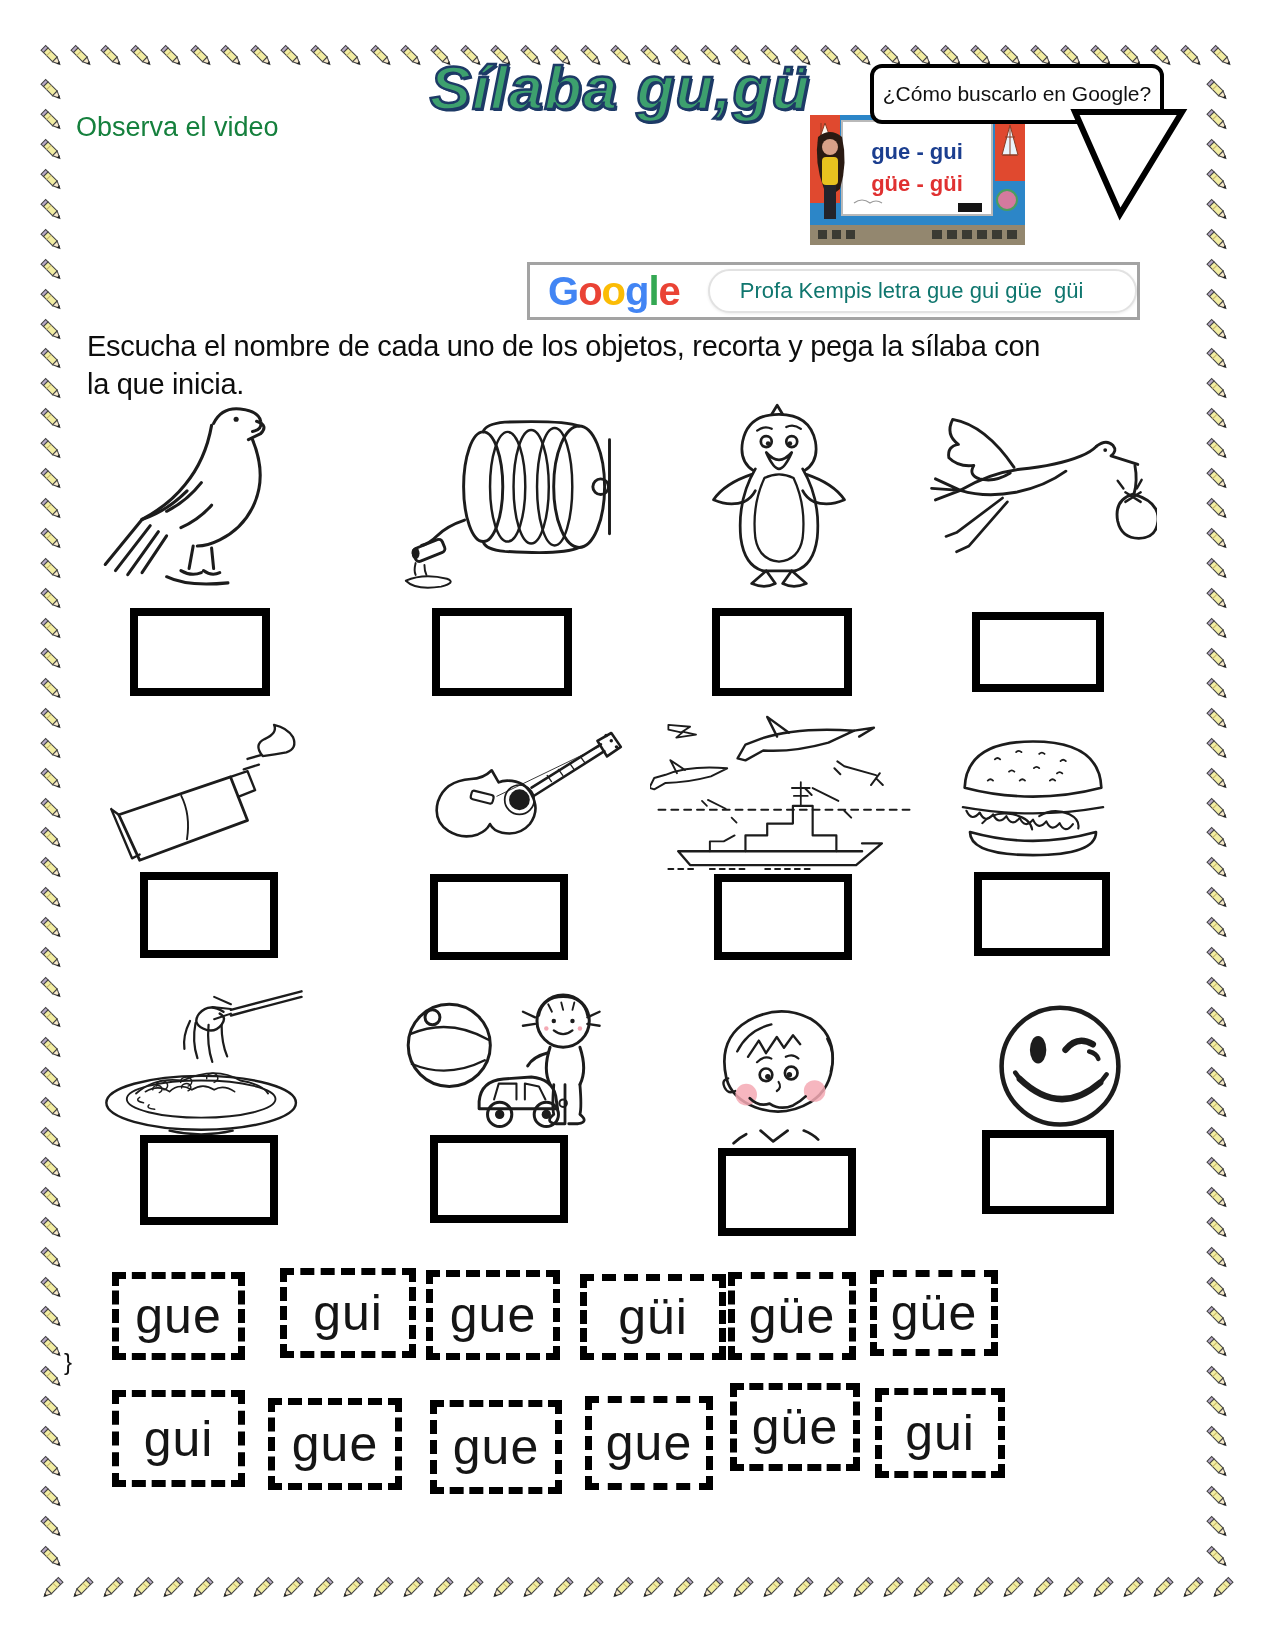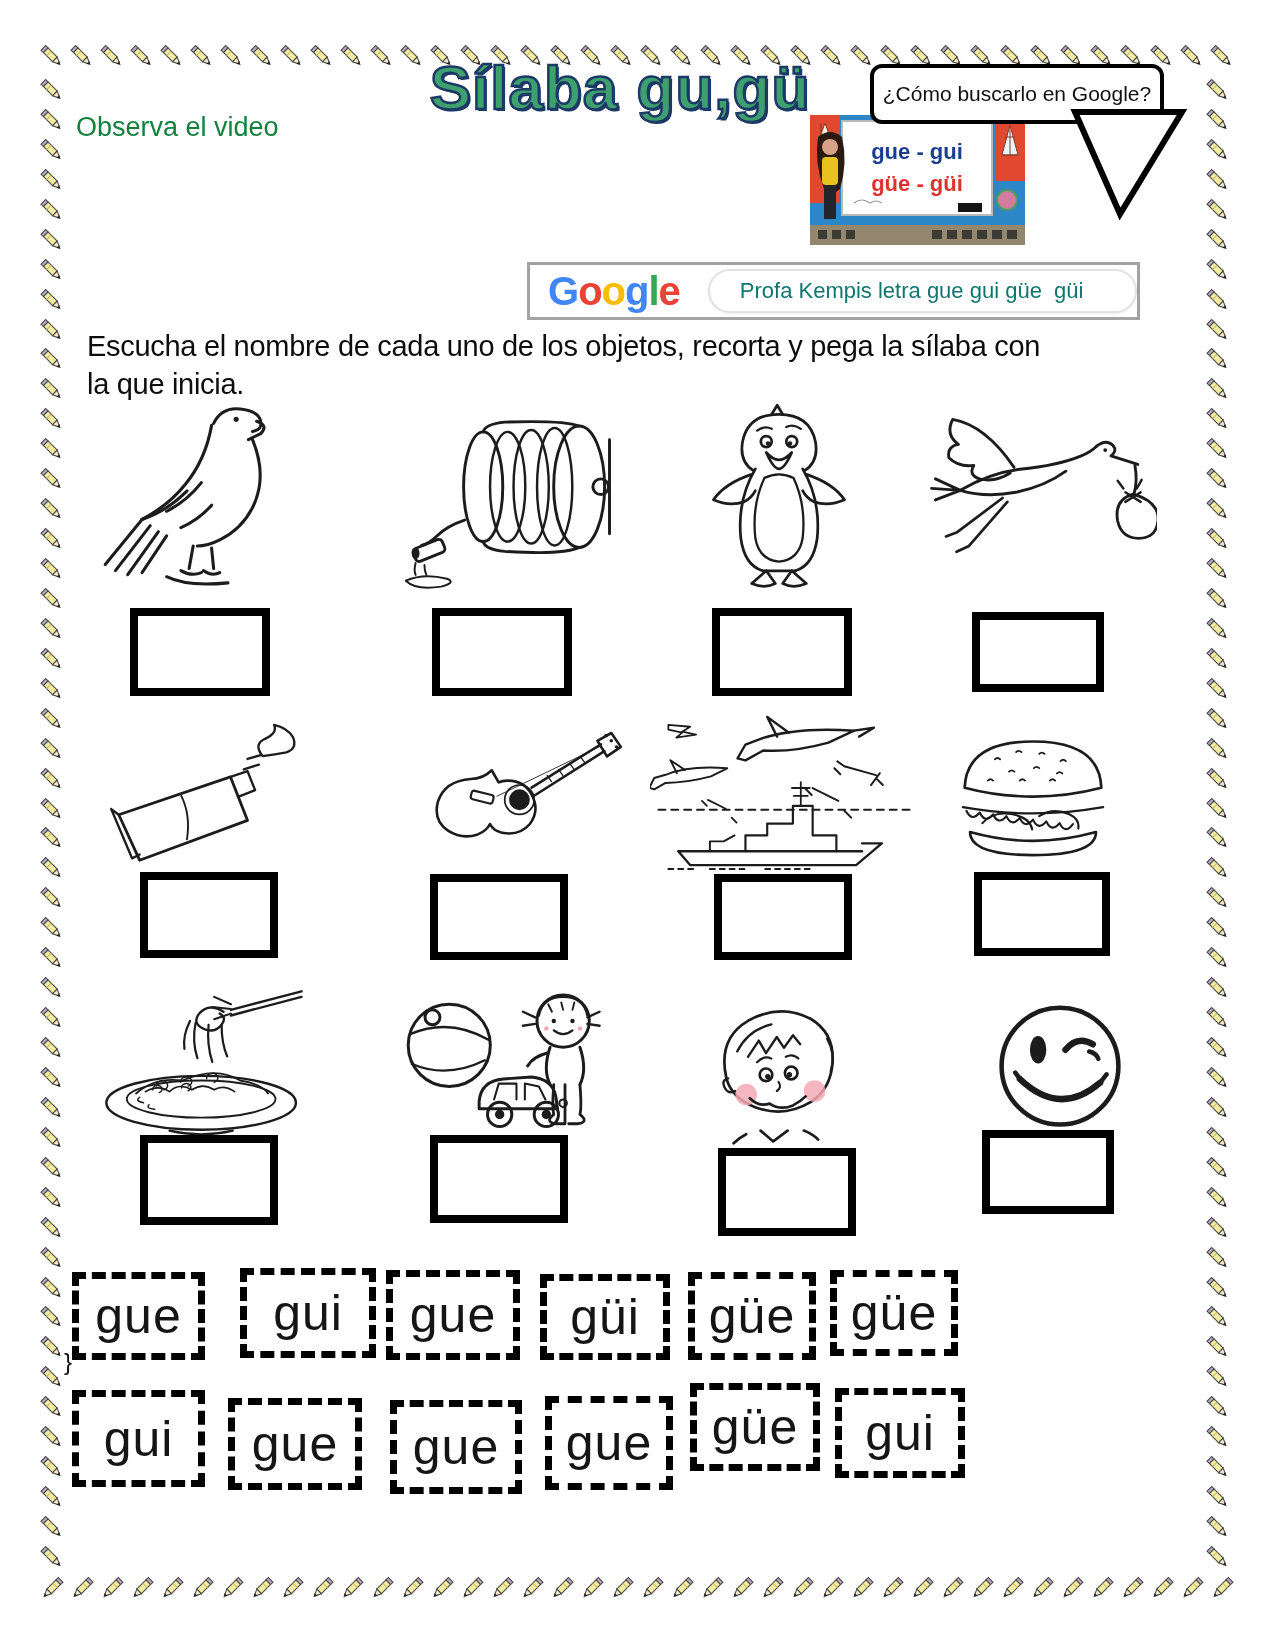--- a/index.html
+++ b/index.html
@@ -8,21 +8,21 @@
 
   
   .pencil-strip { position:absolute; display:flex; justify-content:space-between; overflow:hidden; }
   .pencil-strip.h { flex-direction:row; height:32px; }
   .pencil-strip.v { flex-direction:column; width:32px; }
   .pencil-strip svg { flex:0 0 auto; }
 
   .title {
     position:absolute; left:340px; top:52px; width:560px; text-align:center;
     font-size:62px; font-weight:800; letter-spacing:1px; color:#3da06e;
-    -webkit-text-stroke:2.5px #1d3a66; text-shadow:2px 2px 0 #1d3a66;
+    -webkit-text-stroke:2.5px #1d3a66; text-shadow:2px 2px 0 #1d3a66;font-style:italic;
   }
   .observe { position:absolute; left:76px; top:112px; font-size:27px; color:#15803d; }
   .ytlink  { position:absolute; left:76px; top:160px; font-size:27px; color:#3b7fd0; text-decoration:underline; cursor:pointer; }
 
   .bubble {
     position:absolute; left:870px; top:64px; width:294px; height:60px;
     border:4px solid #000; border-radius:12px; background:#fff; z-index:3;
     display:flex; align-items:center; justify-content:center; font-size:21px; color:#111;
   }
   .bubble-tail { position:absolute; left:1020px; top:108px; z-index:4; }
@@ -46,21 +46,21 @@
   .instr.l2 { top:368px; }
 
   .art { position:absolute; }
   .art svg { width:100%; height:100%; }
 
   .answer-box { position:absolute; border:8px solid #000; background:#fff; }
 
   .tile {
     position:absolute; border:7px dashed #000; background:#fff;
     display:flex; align-items:center; justify-content:center;
-    font-size:50px; color:#151515; letter-spacing:1px; cursor:pointer;
+    font-size:50px; color:#151515; letter-spacing:1px; cursor:pointer;margin-left:40px;
   }
   .stray { position:absolute; left:64px; top:1348px; font-size:24px; color:#111; }
 </style>
 </head>
 <body>
 
 <div id="page">
 
   <div class="pencil-strip h" style="left:38px; top:42px; width:1198px;">
       <svg width="28" height="29" viewBox="0 0 24 24">
@@ -2344,21 +2344,21 @@
 
   <div class="tile" style="left:72px;  top:1272px; width:133px; height:88px;">
       <span>gue</span>
     </div>
   <div class="tile" style="left:240px; top:1268px; width:136px; height:90px;">
       <span>gui</span>
     </div>
   <div class="tile" style="left:386px; top:1270px; width:134px; height:90px;">
       <span>gue</span>
     </div>
-  <div class="tile" style="left:540px; top:1274px; width:130px; height:86px;">
+  <div class="tile" style="left:540px; top:1274px; width:146px; height:86px;">
       <span>güi</span>
     </div>
   <div class="tile" style="left:688px; top:1272px; width:128px; height:88px;">
       <span>güe</span>
     </div>
   <div class="tile" style="left:830px; top:1270px; width:128px; height:86px;">
       <span>güe</span>
     </div>
 
   <div class="stray">}</div>

